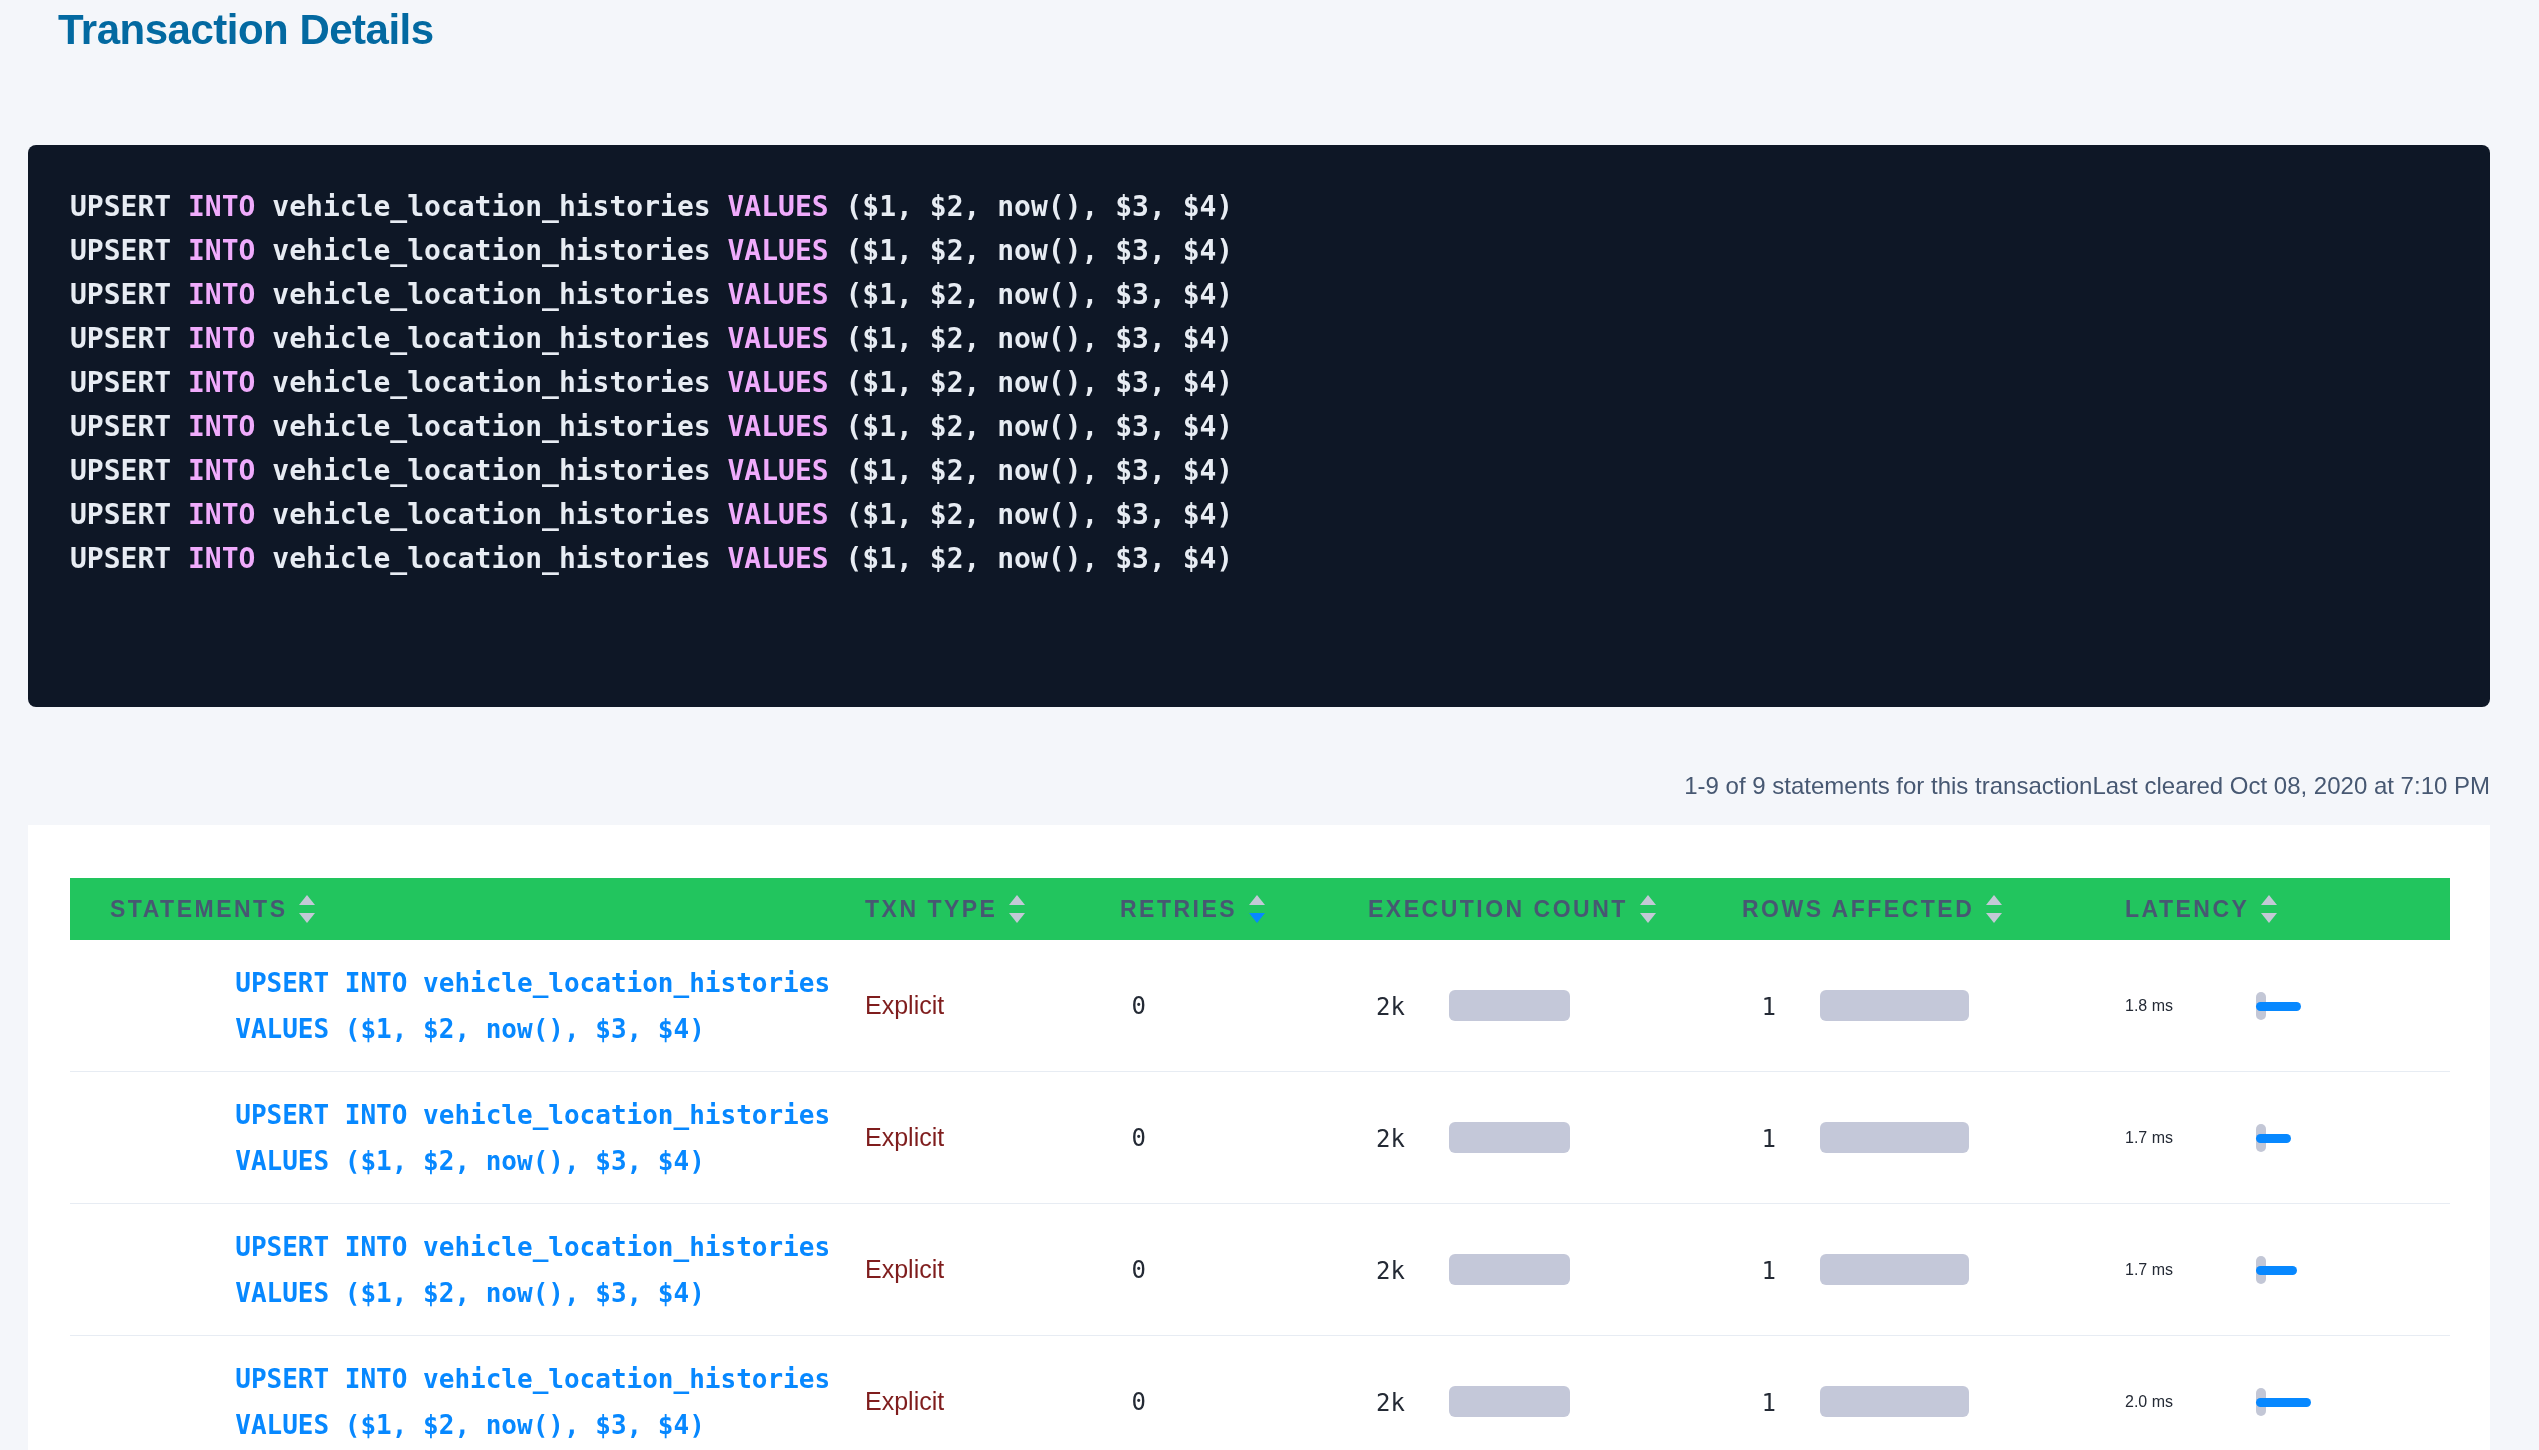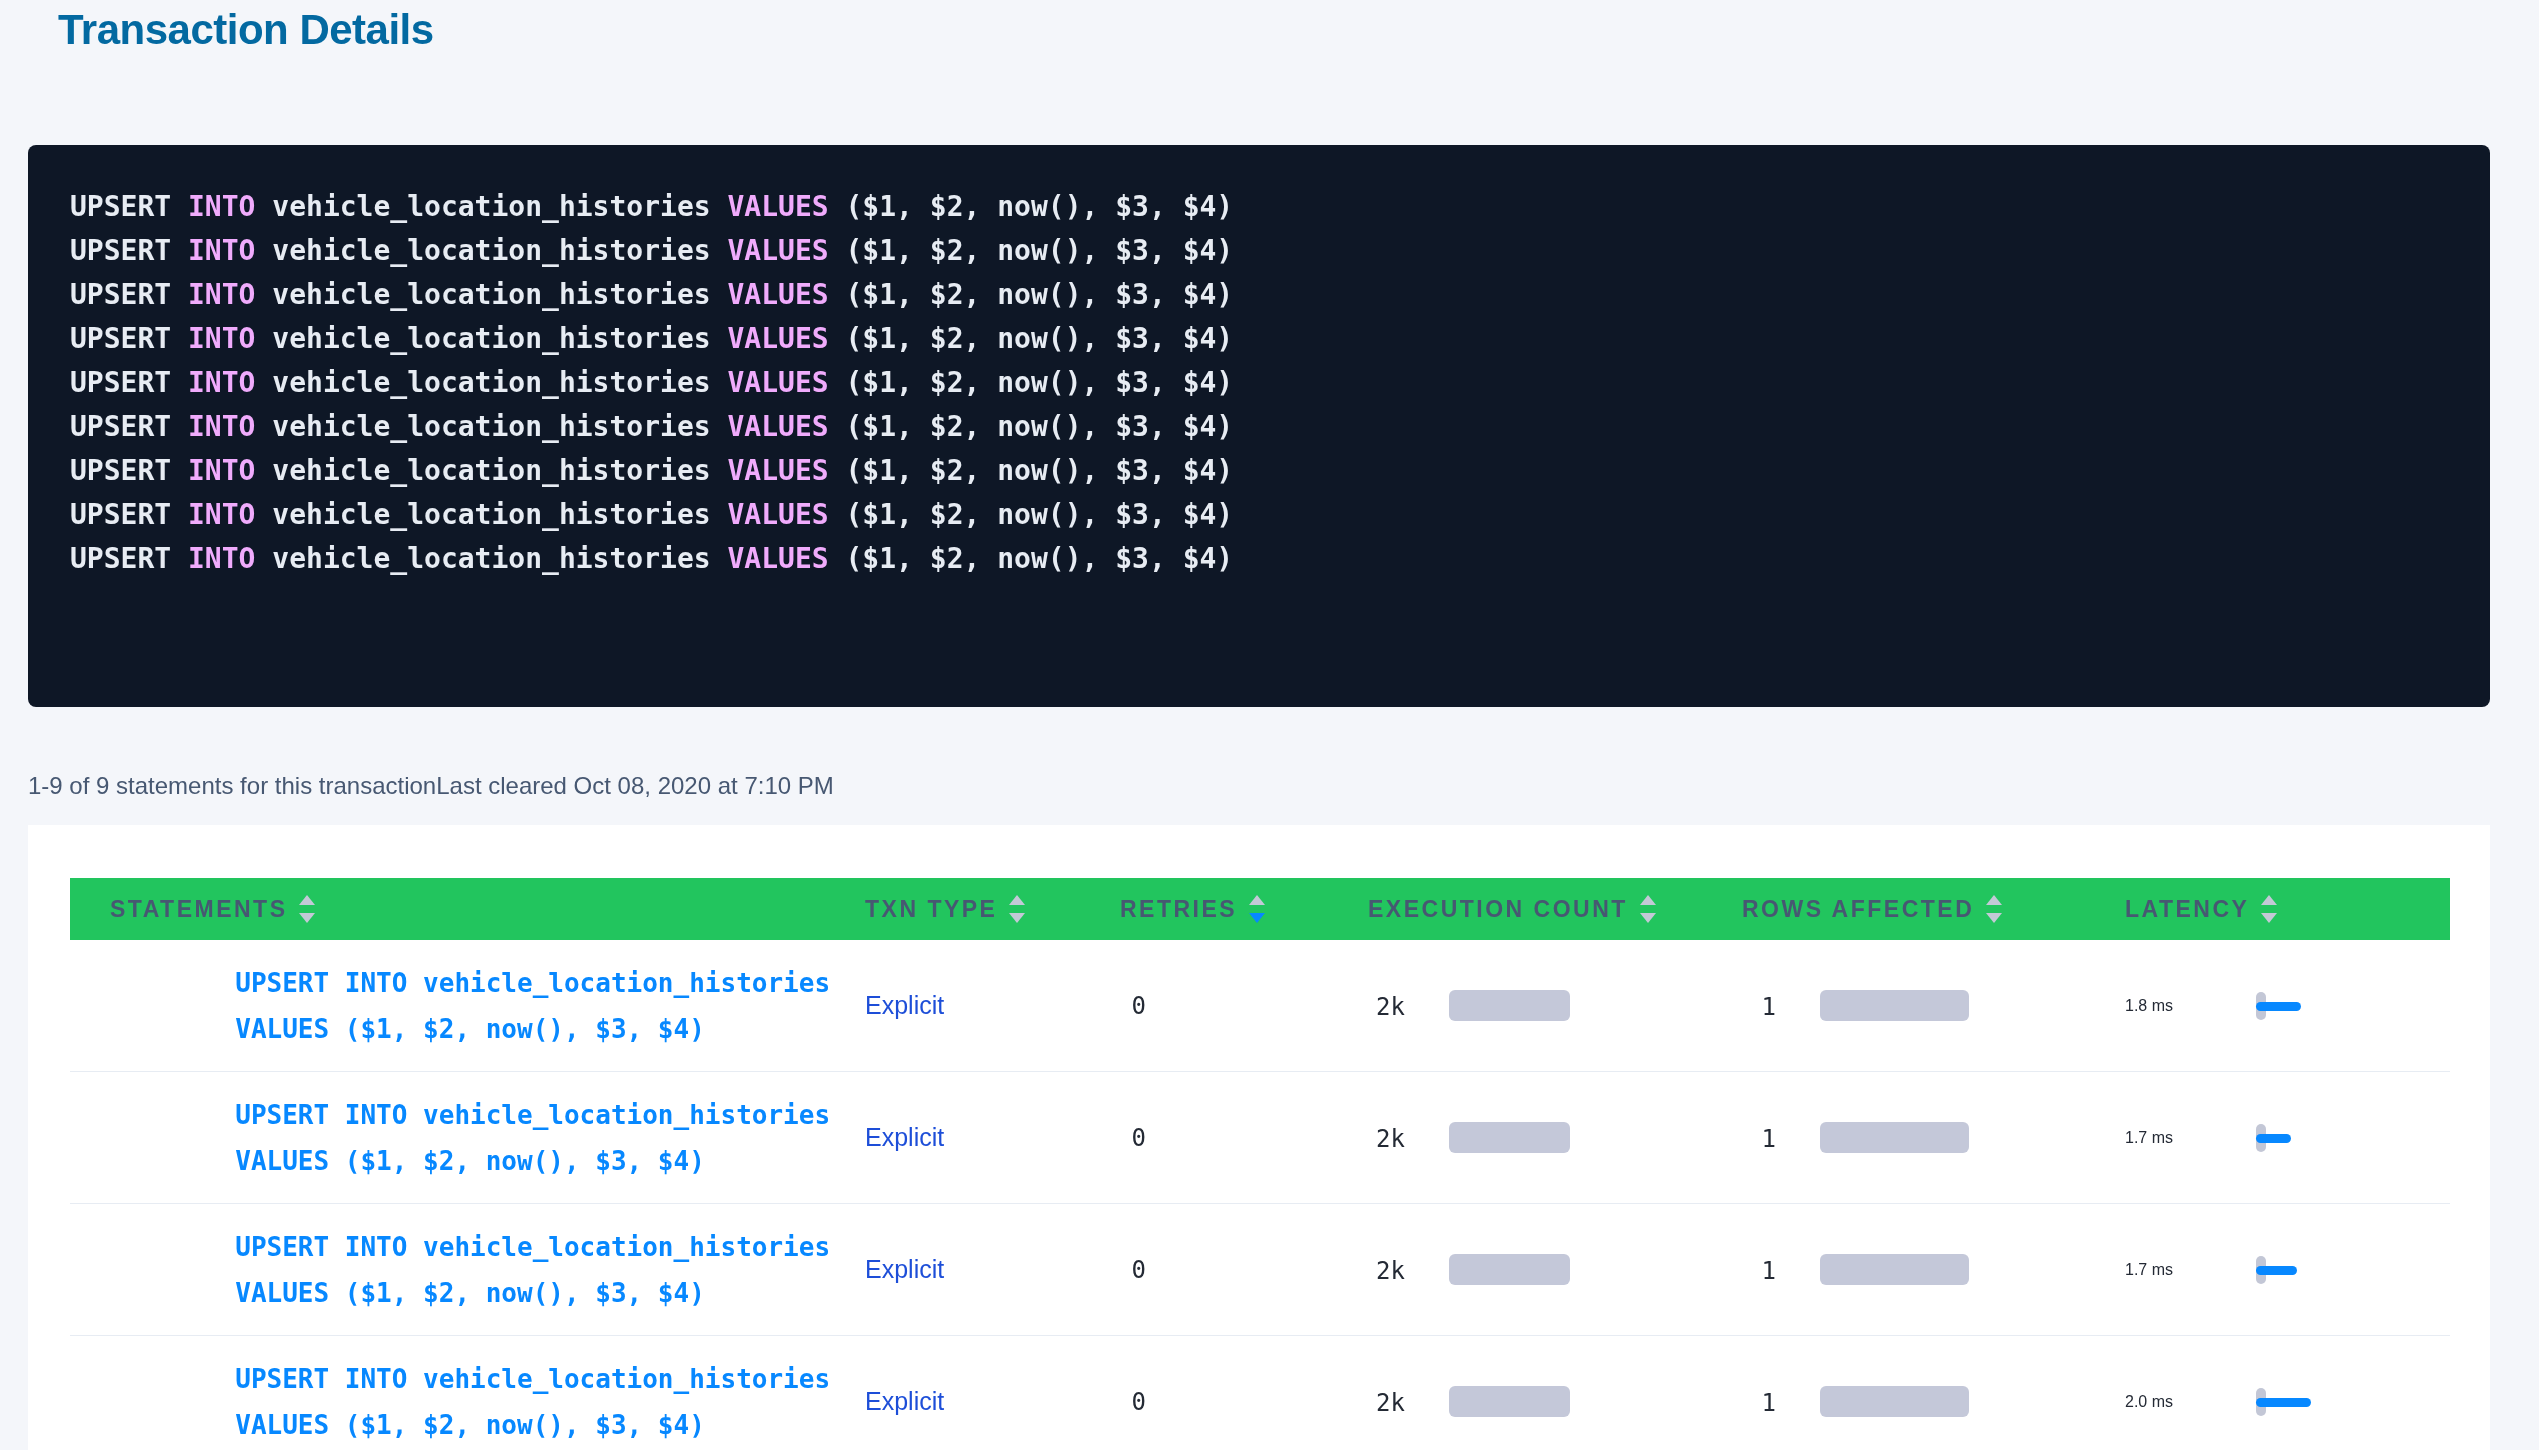--- a/index.html
+++ b/index.html
@@ -29,21 +29,21 @@
   .code-line{
     font-family:"DejaVu Sans Mono", monospace;
     font-weight:700; font-size:28px; line-height:44px;
     color:#e7ecf3; white-space:pre;
   }
   .code-line .kw{ color:#f0abfc; }
 
   
   #summary{
     position:absolute; left:28px; top:772px; width:2462px;
-    display:flex; justify-content:flex-start; align-items:center;
+    display:flex; justify-content:flex-end; align-items:center;
     font-size:24px; color:#475872;
   }
 
   
   #card{
     position:absolute; left:28px; top:825px;
     width:2462px; height:700px;
     background:#ffffff;
     padding:53px 40px 0 42px;
   }
@@ -73,21 +73,21 @@
   
   .trow{ height:132px; border-bottom:1px solid #e7ecf3; }
   .cell{ overflow:hidden; }
   .stmt-cell{ padding-left:40px; }
   .stmt-link{
     display:block; text-decoration:none; cursor:pointer;
     font-family:"DejaVu Sans Mono", monospace;
     font-weight:700; font-size:26px; line-height:46px;
     color:#0788ff; white-space:pre;
   }
-  .txn{ font-size:25px; color:#1d4ed8; }
+  .txn{ font-size:25px; color:#7f1d1d; }
   .count-cell{ display:flex; align-items:flex-end;margin-left:8px; }
   .count-num{
     display:inline-block; min-width:26px; text-align:right;
     font-family:"DejaVu Sans Mono", monospace;
     font-size:24px; color:#242a35;
   }
   .gbar{ height:31px; border-radius:6px; background:#c4c8d9; margin-left:44px; }
   .lat-cell{ display:flex; align-items:center; }
   .lat-text{ width:105px; font-size:16px; color:#242a35; }
   .lat-viz{ position:relative; width:140px; height:28px; margin-left:26px; }

